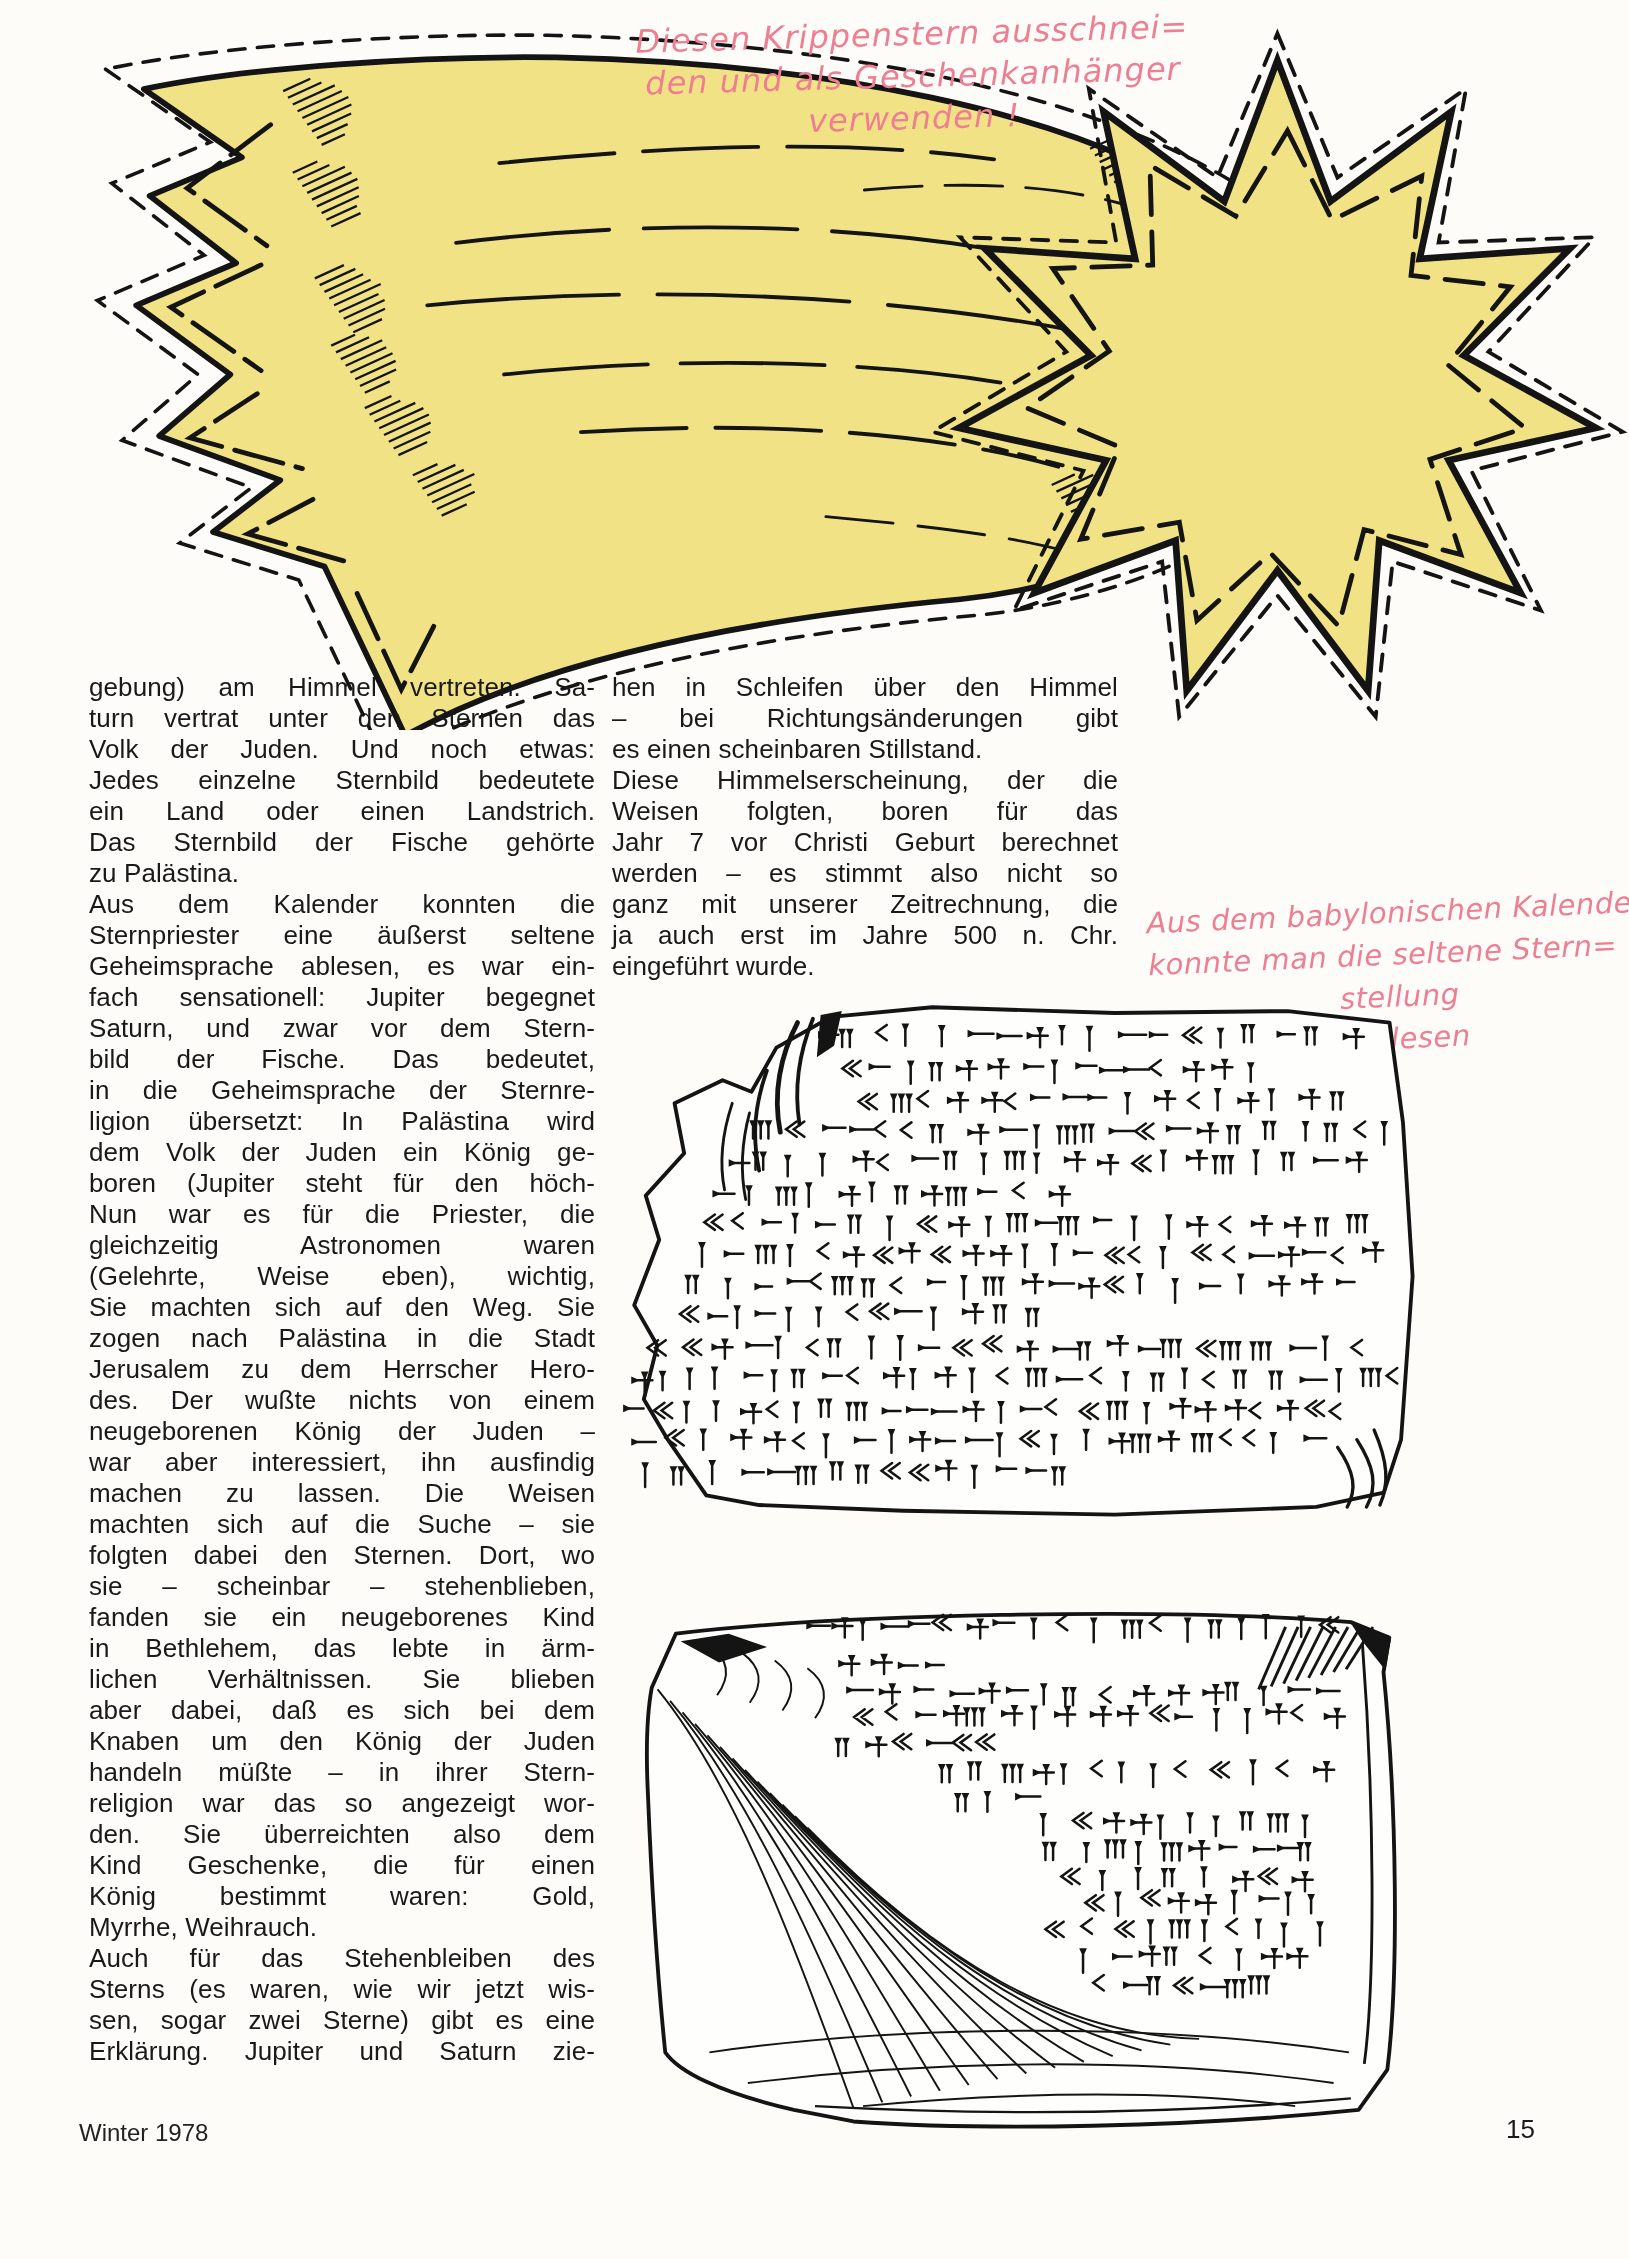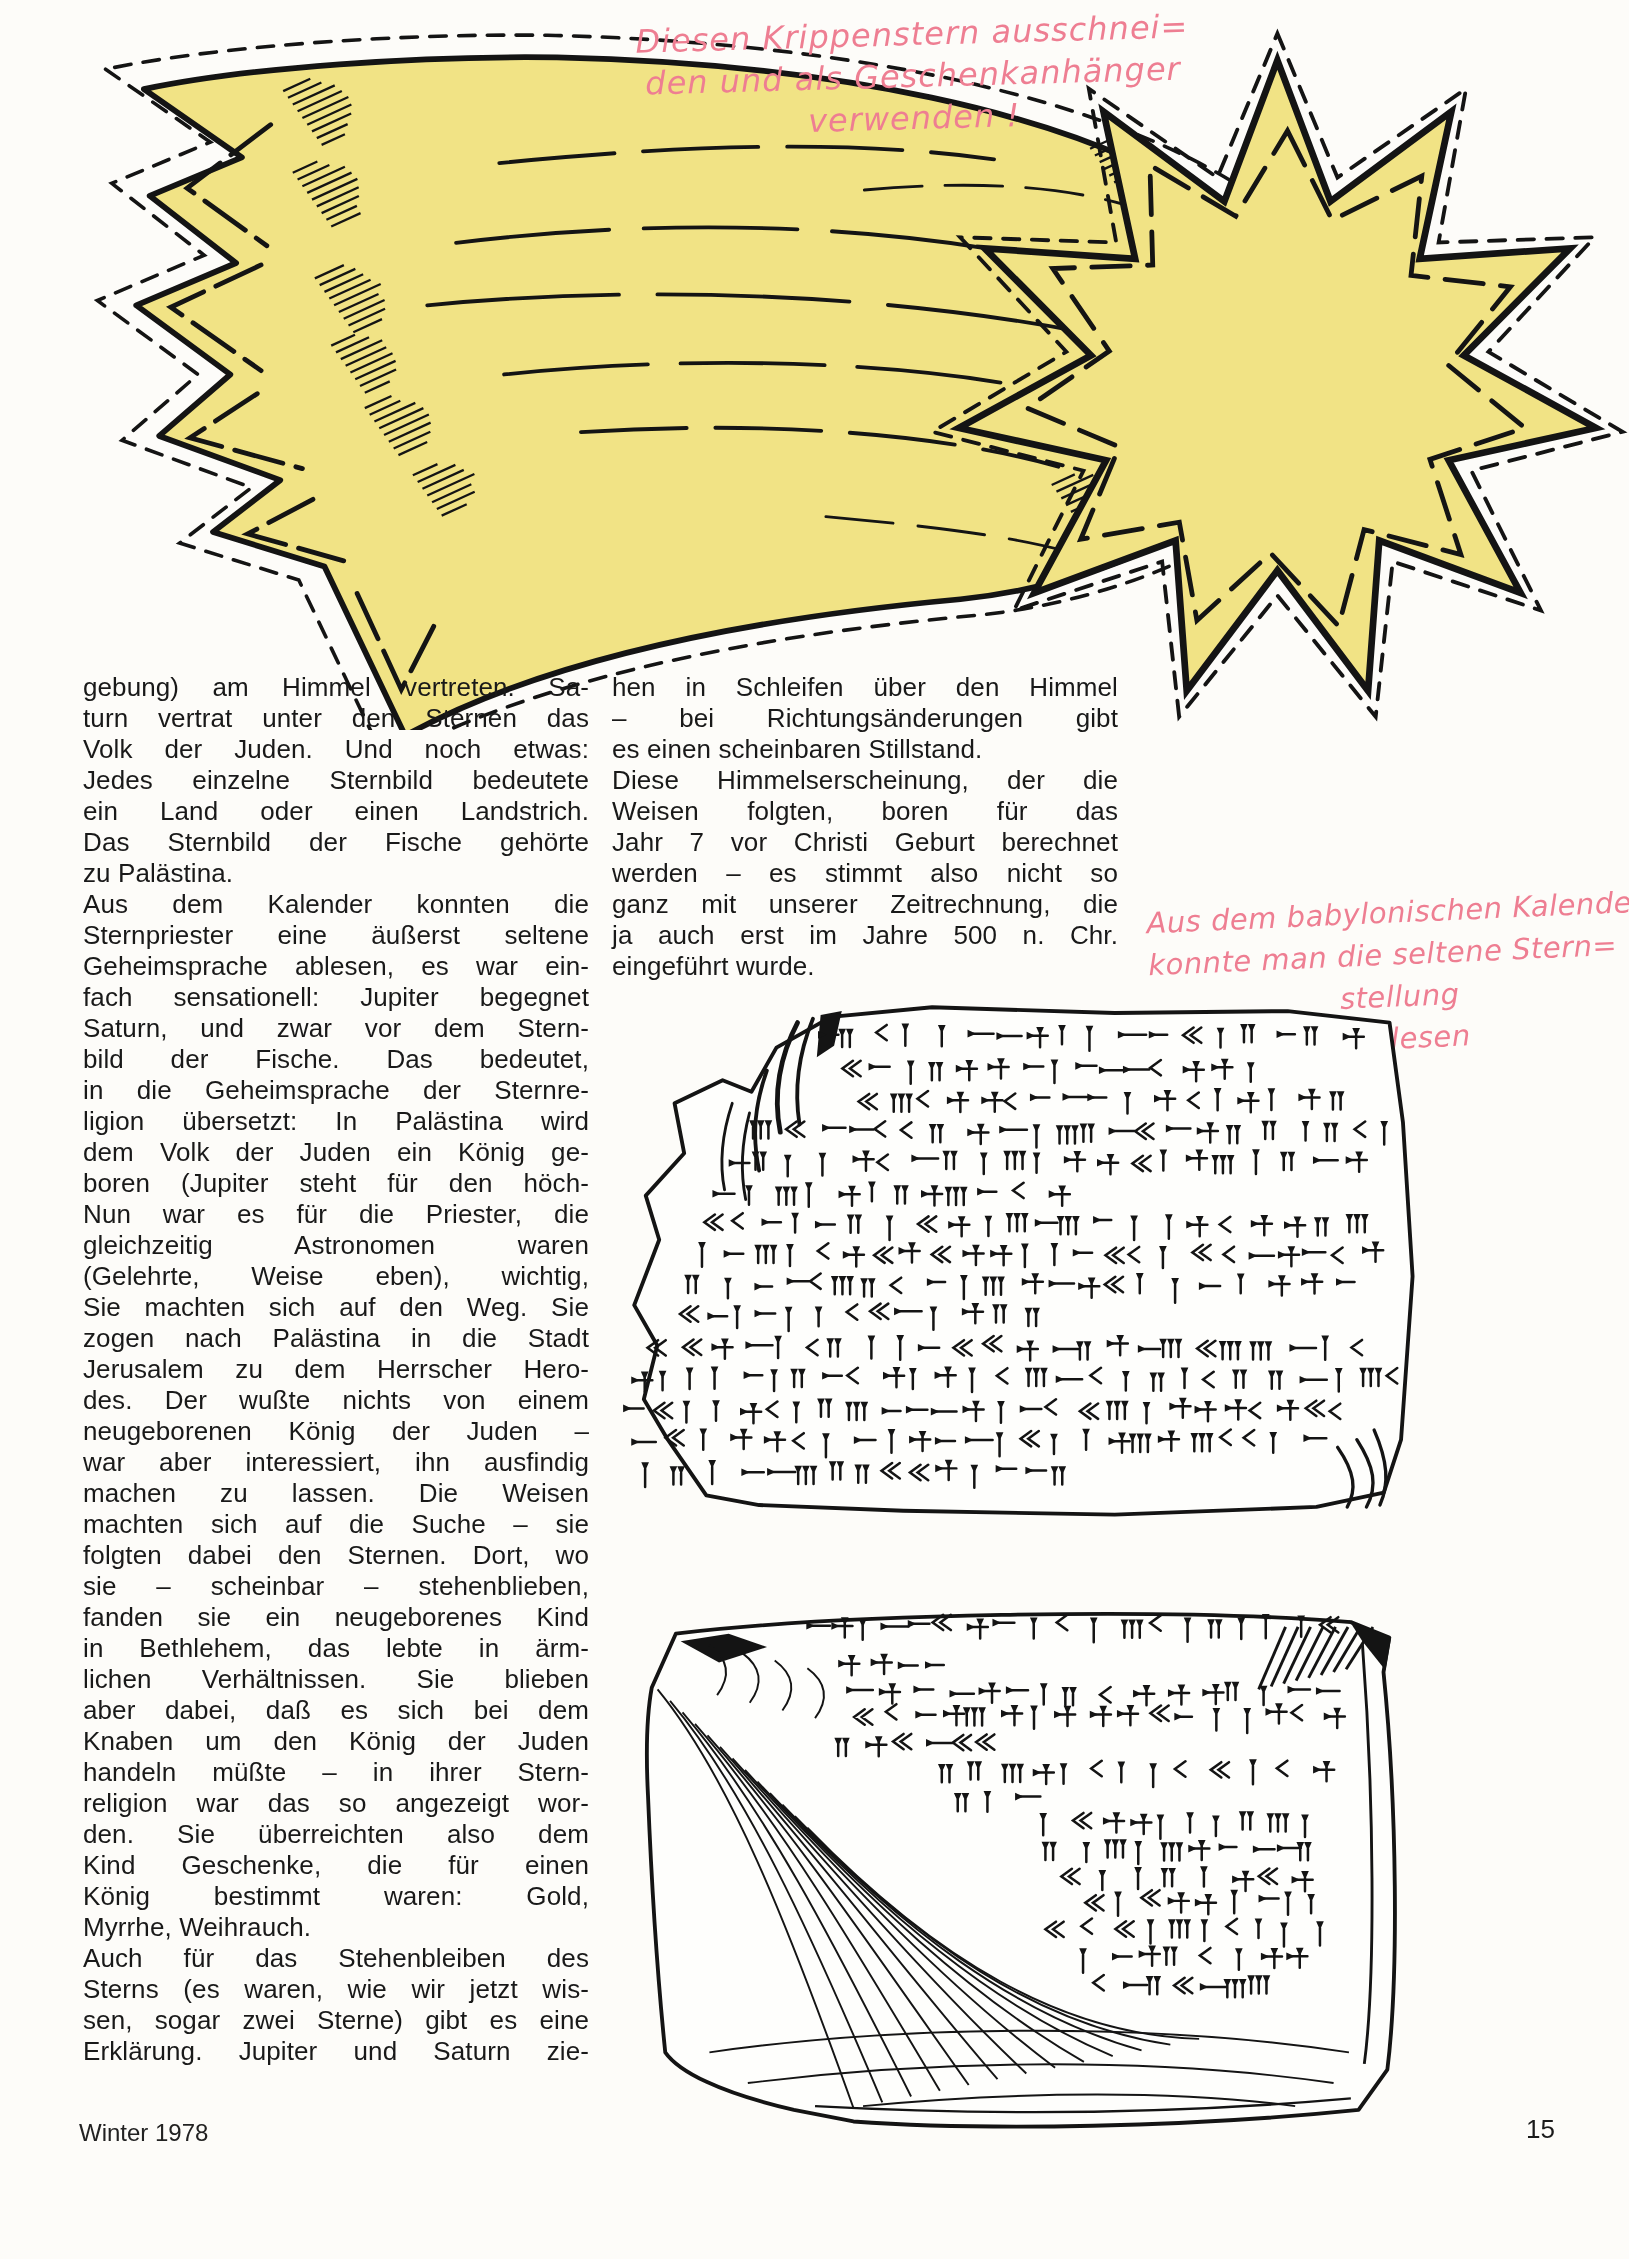--- a/index.html
+++ b/index.html
@@ -28,21 +28,21 @@
   #annot-top{left:596px; top:13.4px; width:634px; text-align:center;
     font-size:32px; transform:rotate(-1.6deg); letter-spacing:1px;}
   #annot-side{left:1149px; top:892px; width:471px; font-size:29px;
     transform:rotate(-2.5deg); letter-spacing:0.5px;}
   #annot-side .indent1{margin-left:190px;}
   #annot-side .indent2{margin-left:202px;}
   .footer-left{
     position:absolute; left:79px; top:2119px; font-size:24px; color:#222;text-align:center;
   }
   .footer-right{
-    position:absolute; left:1506px; top:2114px; font-size:26px; color:#1a1a1a;margin-left:20px;
+    position:absolute; left:1506px; top:2114px; font-size:26px; color:#1a1a1a;
   }
 </style>
 </head>
 <body>
 
 <div class="page">
 
   <div class="illus" style="left:19px; top:17.3px; width:1610px; height:713px;">
     <svg id="comet-svg" width="1610" height="713" viewBox="0 0 1676 742">
         <g>
@@ -130,21 +130,21 @@
         </g>
       </svg>
   </div>
 
   <div id="annot-top" class="annot">
       <div class="ann-line">Diesen Krippenstern ausschnei=</div>
       <div class="ann-line">den und als Geschenkanhänger</div>
       <div class="ann-line">verwenden !</div>
     </div>
 
-  <div class="col" style="left:83px;">
+  <div class="col" style="left:89px;">
       <div class="line">gebung) am Himmel vertreten. Sa-</div>
       <div class="line">turn vertrat unter den Sternen das</div>
       <div class="line">Volk der Juden. Und noch etwas:</div>
       <div class="line">Jedes einzelne Sternbild bedeutete</div>
       <div class="line">ein Land oder einen Landstrich.</div>
       <div class="line">Das Sternbild der Fische gehörte</div>
       <div class="line end">zu Palästina.</div>
       <div class="line">Aus dem Kalender konnten die</div>
       <div class="line">Sternpriester eine äußerst seltene</div>
       <div class="line">Geheimsprache ablesen, es war ein-</div>

